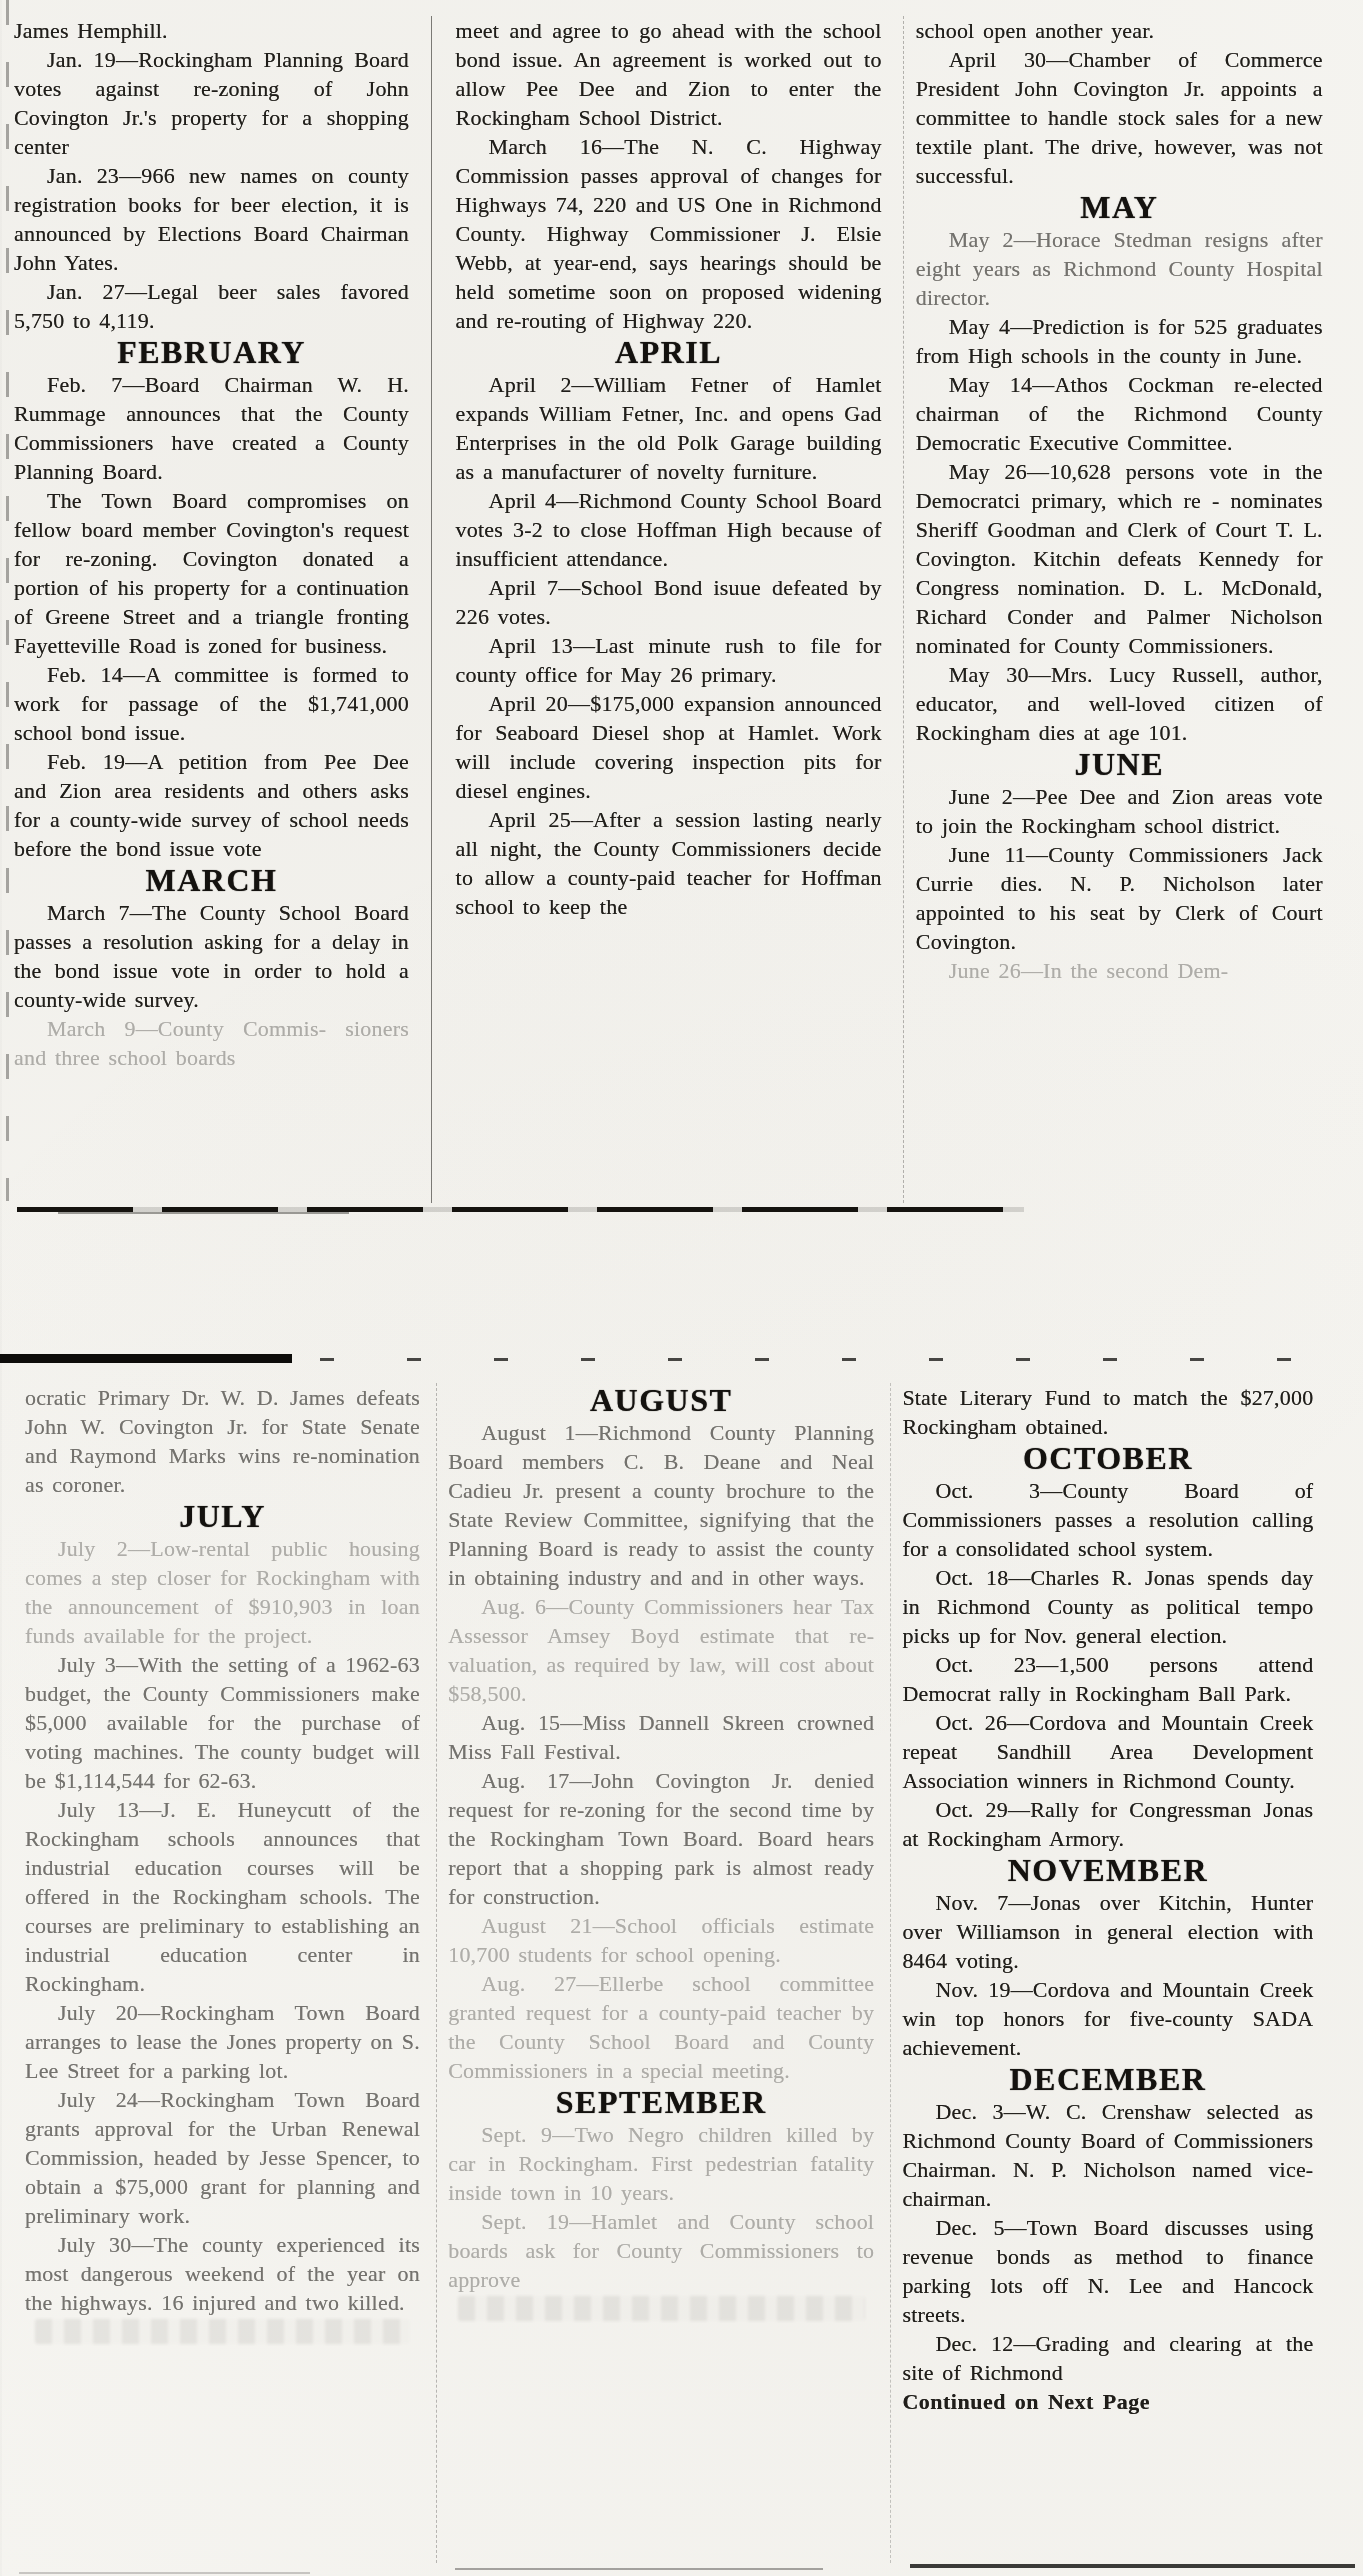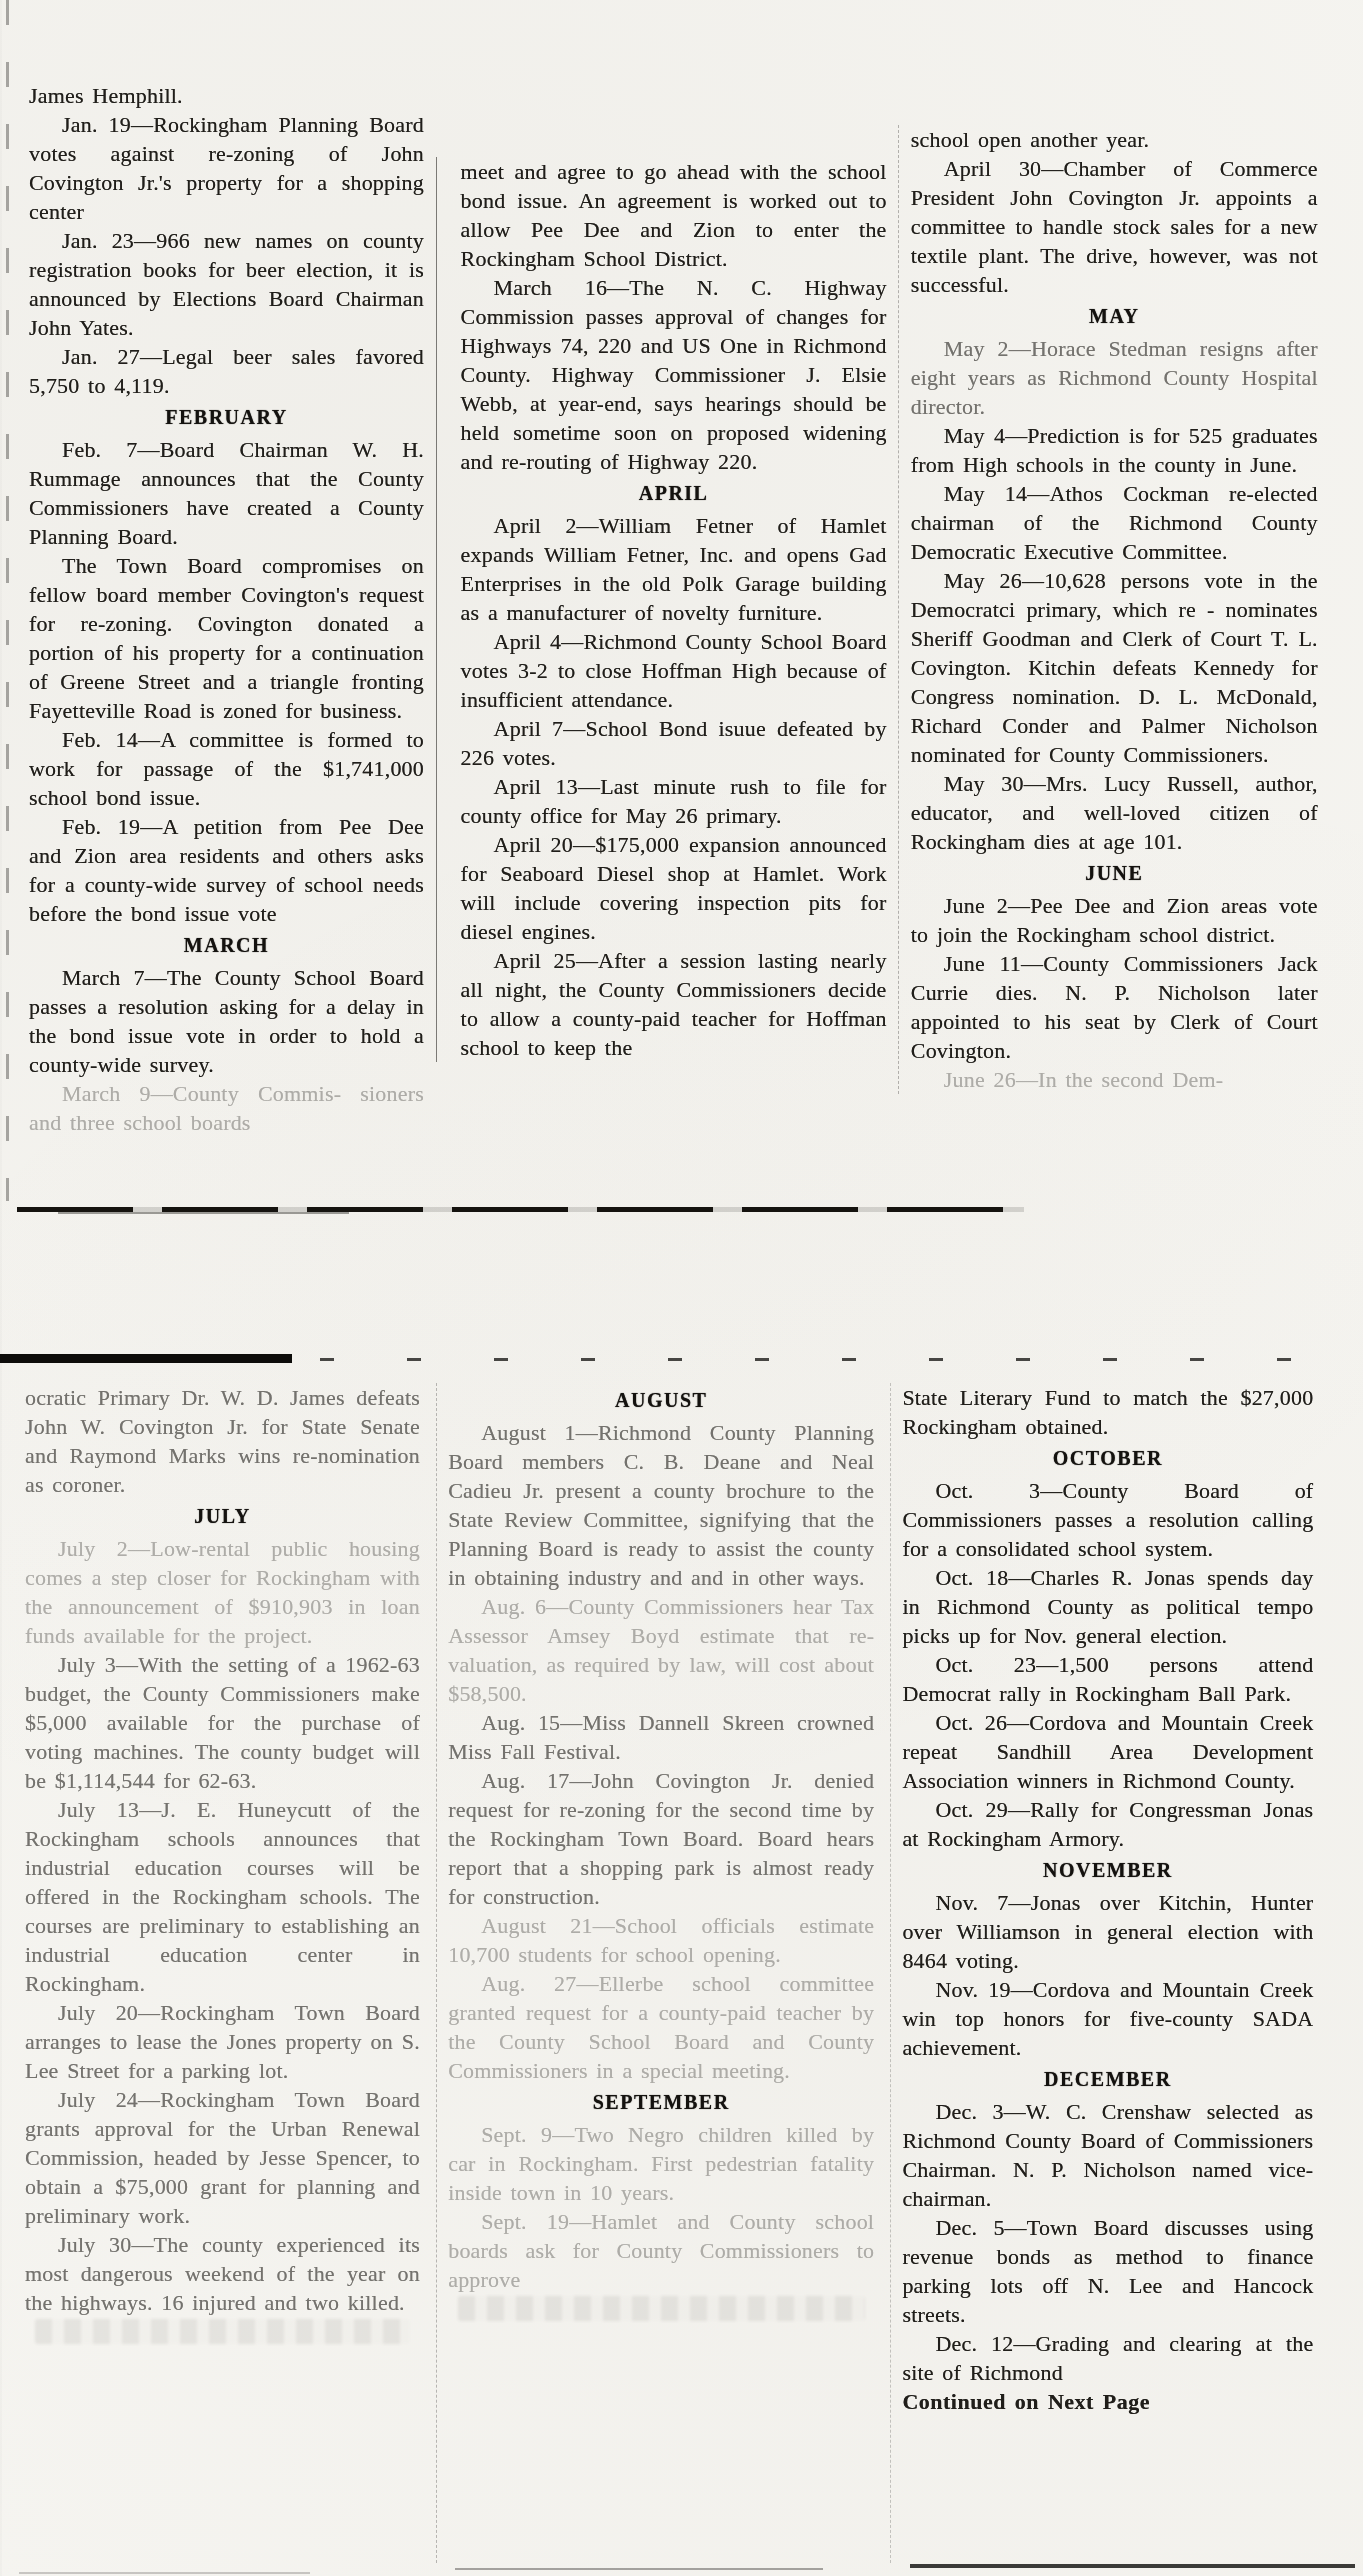--- a/index.html
+++ b/index.html
@@ -11,41 +11,41 @@
     overflow:hidden;
   }
   .page{position:absolute;inset:0;
     background:
       linear-gradient(90deg, rgba(0,0,0,0.02) 0 1.9px, transparent 1.9px 100%),
       radial-gradient(circle at 30% 20%, rgba(120,110,90,0.05), transparent 60%),
       radial-gradient(circle at 70% 80%, rgba(120,110,90,0.04), transparent 60%),
       #f6f5f1;
   }
   .section{position:absolute;display:flex;}
-  .section-top{top:15.5px;left:29px;width:1321px;height:1187px;gap:0;align-items:center;}
+  .section-top{top:15.5px;left:14px;width:1321px;height:1187px;gap:10px;}
   .section-bottom{top:1383px;left:25px;width:1329px;height:1180px;gap:4px;}
   .col{overflow:hidden;padding:0 11.6px;}
   .section-top .col1{width:395px;padding-left:0;}
   .section-top .col2{width:426px;border-left:1.9px solid rgba(25,23,20,0.55);padding-left:24px;}
   .section-top .col3{width:407px;border-left:1.9px dashed rgba(25,23,20,0.30);}
   .section-bottom .col1{width:395px;padding-left:0;}
   .section-bottom .col2{width:426px;border-left:1.9px dashed rgba(25,23,20,0.28);}
   .section-bottom .col3{width:411px;border-left:1.9px dashed rgba(25,23,20,0.22);}
   .para{
     font-size:22px;line-height:29px;text-align:justify;
     text-indent:33px;word-spacing:2.9px;letter-spacing:0.2px;
     color:#201e1a;
     text-shadow:0 0 0.6px rgba(32,30,26,0.7);
   }
   .para.noind{text-indent:0;}
   .para.center{text-align:left;text-indent:0;font-weight:bold;letter-spacing:0.5px;}
   .para.faded{opacity:0.32;filter:blur(0.6px);}
   .para.dim{opacity:0.6;filter:blur(0.3px);}
   .mh{
-    font-size:20px;line-height:33px;font-weight:bold;text-align:center;
+    font-size:32px;line-height:33px;font-weight:bold;text-align:center;
     letter-spacing:1.5px;margin:1px 0;color:#14120f;
     text-shadow:0 0 1px rgba(20,18,15,0.8);
   }
   .smudge{
     height:25px;margin:1.9px 9.7px;border-radius:2.9px;
     background:repeating-linear-gradient(90deg, rgba(60,56,50,0.35) 0 17.4px, rgba(60,56,50,0.05) 17.4px 29px);
     opacity:0.25;filter:blur(1.4px);
   }
   
   .rule{position:absolute;background:#111;}

